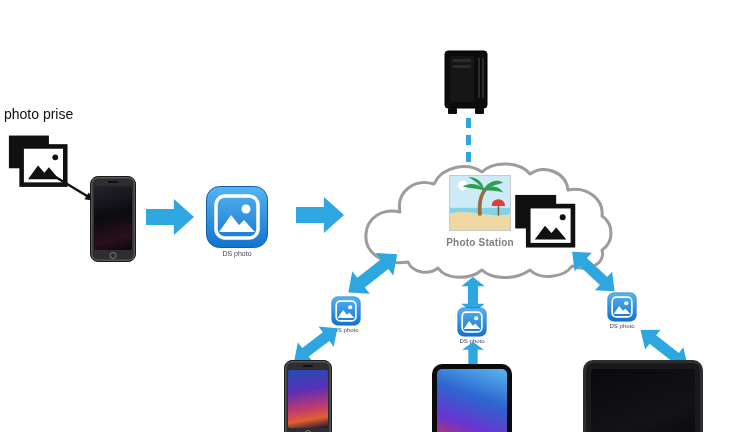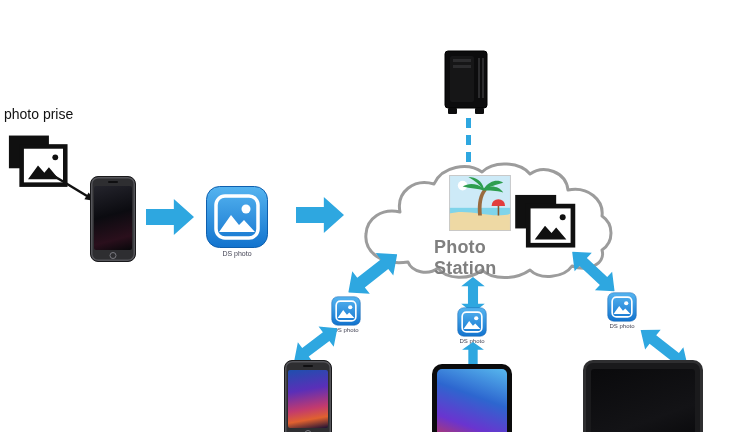--- a/index.html
+++ b/index.html
@@ -7,21 +7,21 @@
   .canvas {
     position:relative; width:739px; height:432px; background:#fff;
     font-family:"Liberation Sans", sans-serif; overflow:hidden;margin-top:48px;
   }
   .abs { position:absolute; }
   .lbl { color:#111; font-size:14px; white-space:nowrap; }
   .caption { font-size:6px; line-height:7px; color:#445; text-align:center; white-space:nowrap; margin-top:1px; }
   .app-wrap { display:flex; flex-direction:column; align-items:center; }
   .arrow-fill { fill: var(--arrow, #2EA7E0); }
   .cloud-stroke { fill:#ffffff; stroke: var(--cloud-stroke, #9C9C9C); stroke-width:3; stroke-linejoin:round; }
-  .station-label { font-size:18px; font-weight:bold; color: var(--photo-station-text, #7F7F7F); letter-spacing:.2px; }
+  .station-label { font-size:10px; font-weight:bold; color: var(--photo-station-text, #7F7F7F); text-align:center; letter-spacing:.2px; }
   .dashed-link { width:0; border-left:5px dashed var(--arrow, #2EA7E0); }
 
   
   .phone { border-radius:8px; background:#2e2e31; border:1px solid #19191b; box-shadow: inset 0 0 0 1.5px #55555a; }
   .phone .speaker { position:absolute; left:50%; top:4px; transform:translateX(-50%); width:10px; height:2px; border-radius:1px; background:#0f0f11; }
   .phone .screen { position:absolute; left:3px; right:3px; top:9px; bottom:11px; border-radius:2px; }
   .phone .home-button { position:absolute; left:50%; bottom:2px; transform:translateX(-50%); width:7px; height:7px; border-radius:50%; border:1px solid #7a7a80; }
   .screen-dark  { background: linear-gradient(165deg,#24242c 0%,#0b0b10 45%,#2a0f1c 80%,#07070a 100%); }
   .screen-vivid { background: linear-gradient(170deg,#1f4fae 0%,#5a2fb8 35%,#c23a6e 65%,#e0612f 82%,#1a0f35 100%); }
 

